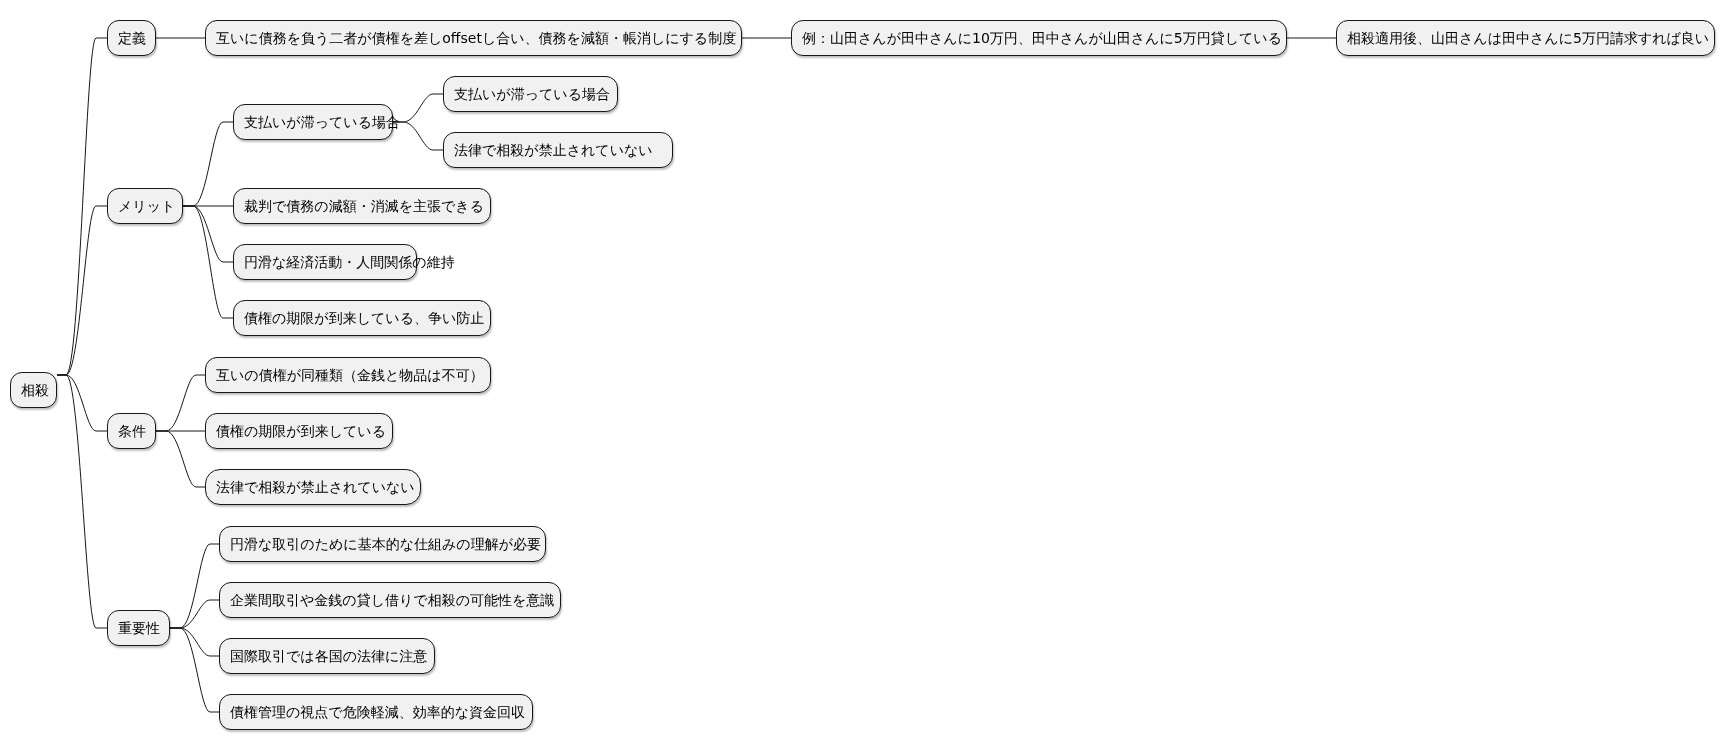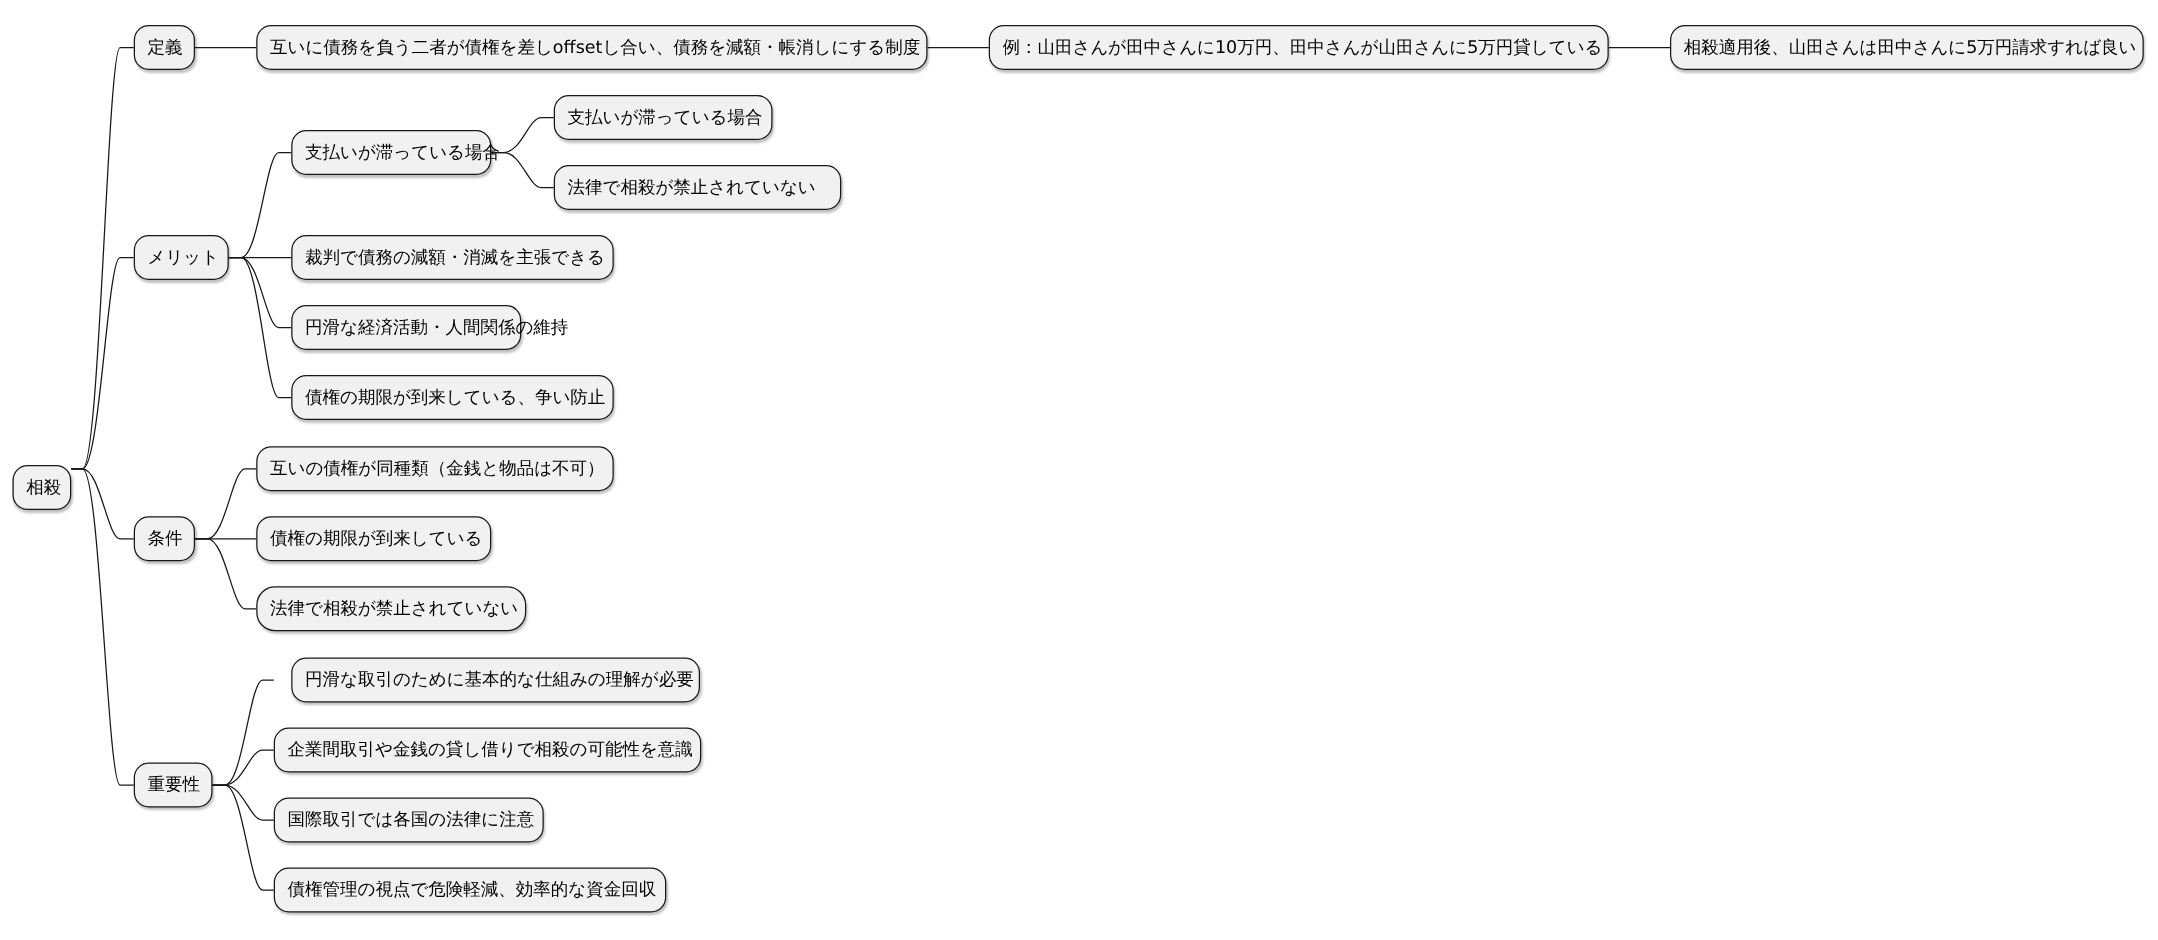--- a/index.html
+++ b/index.html
@@ -58,17 +58,17 @@
   <div class="node" style="left:233px;top:188px;width:258px;">裁判で債務の減額・消滅を主張できる</div>
   <div class="node" style="left:233px;top:244px;width:184px;">円滑な経済活動・人間関係の維持</div>
   <div class="node" style="left:233px;top:300px;width:258px;">債権の期限が到来している、争い防止</div>
 
   <div class="node" style="left:107px;top:413px;width:49px;">条件</div>
   <div class="node" style="left:205px;top:413px;width:188px;">債権の期限が到来している</div>
   <div class="node" style="left:205px;top:357px;width:286px;">互いの債権が同種類（金銭と物品は不可）</div>
   <div class="node" style="left:205px;top:469px;width:216px;border-radius:15px;">法律で相殺が禁止されていない</div>
 
   <div class="node" style="left:107px;top:610px;width:63px;">重要性</div>
-  <div class="node" style="left:233px;top:526px;width:327px;">円滑な取引のために基本的な仕組みの理解が必要</div>
+  <div class="node" style="left:219px;top:526px;width:327px;">円滑な取引のために基本的な仕組みの理解が必要</div>
   <div class="node" style="left:219px;top:582px;width:342px;">企業間取引や金銭の貸し借りで相殺の可能性を意識</div>
   <div class="node" style="left:219px;top:638px;width:216px;">国際取引では各国の法律に注意</div>
   <div class="node" style="left:219px;top:694px;width:314px;">債権管理の視点で危険軽減、効率的な資金回収</div>
 </div>
 
 </body></html>

